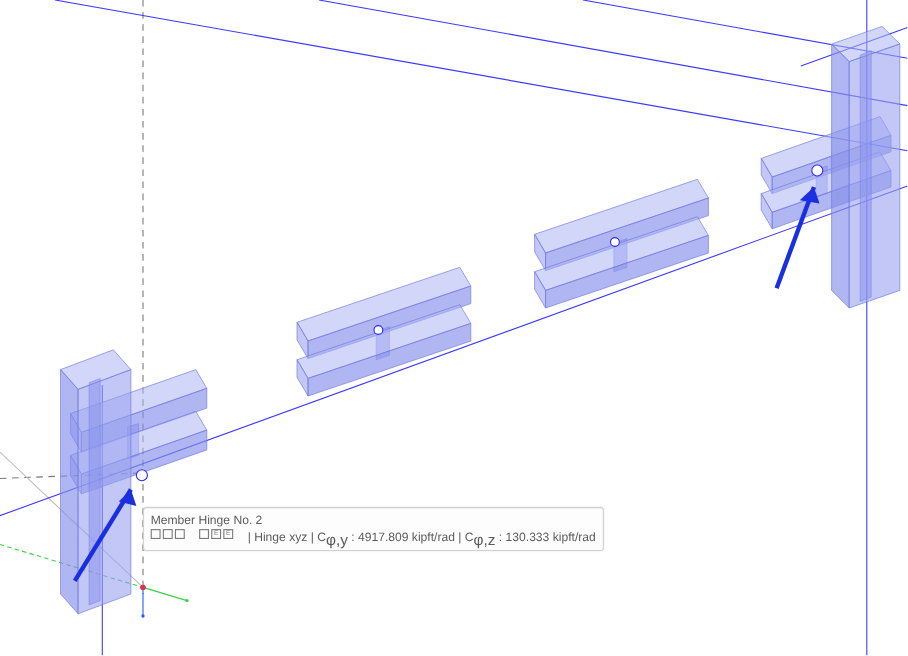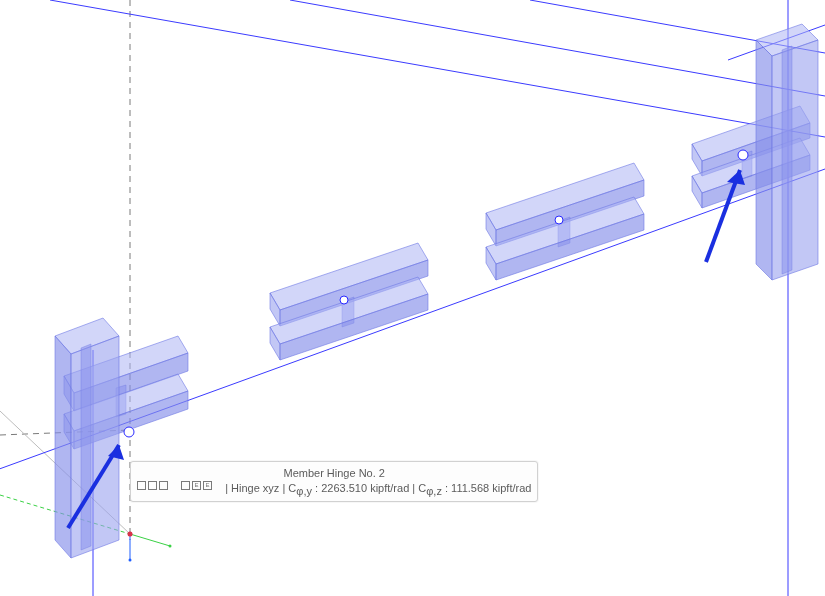--- a/index.html
+++ b/index.html
@@ -32,34 +32,34 @@
     position: absolute;
     font-size: 11px;
     color: #5b5b5b;
     background: #fdfdfd;
     border: 1px solid #d1d1d1;
     border-radius: 3px;
     padding: 4px 6px 3px 6px;
     line-height: 14px;
     box-shadow: 0 0 0 1px rgba(0,0,0,0.03);
   }
-  .tooltip .tt-title { margin-bottom: 1px; color: #5b5b5b; text-align: center; }
+  .tooltip .tt-title { margin-bottom: 1px; color: #5b5b5b; }
   .boxsym {
     display: inline-block; width: 7px; height: 7px;
     border: 1px solid #7a7a7a;
     margin-right: 2px;
     vertical-align: 1px;
   }
   .boxsym .letter { display:inline-block; font-size: 6px; line-height: 7px;
     width: 7px; text-align: center; color:#7a7a7a; vertical-align: top; }
   .boxsym.empty .letter { visibility: hidden; }
   .boxgroup {
     display:inline-block; margin-right: 8px; margin-left: 0; vertical-align: middle;
   }
-  sub { font-size: 11px; }
+  sub { font-size: 14px; }
 </style>
 </head>
 <body>
 
 <svg class="scene" viewBox="0 0 825 596">
 
   <g>
     <line class="guide-dashed" x1="130" y1="0" x2="130" y2="540"></line>
     <line class="guide-dashed" x1="0" y1="435" x2="130" y2="430"></line>
   </g>
@@ -172,23 +172,23 @@
       <span class="boxsym empty"><span class="letter">x</span></span><span class="boxsym empty"><span class="letter">x</span></span><span class="boxsym empty"><span class="letter">x</span></span>
     </span>
     <span class="boxgroup">
       <span class="boxsym empty"><span class="letter">x</span></span><span class="boxsym"><span class="letter">E</span></span><span class="boxsym"><span class="letter">E</span></span>
     </span>
     <span>| </span>
     <span>Hinge xyz</span>
     <span> | </span>
     <span><span>C</span><sub>φ,y</sub></span>
     <span> : </span>
-    <span>2263.510</span>
+    <span>4917.809</span>
     <span> </span>
     <span>kipft/rad</span>
     <span> | </span>
     <span><span>C</span><sub>φ,z</sub></span>
     <span> : </span>
-    <span>111.568</span>
+    <span>130.333</span>
     <span> </span>
     <span>kipft/rad</span>
   </div>
 </div>
 
 </body></html>

